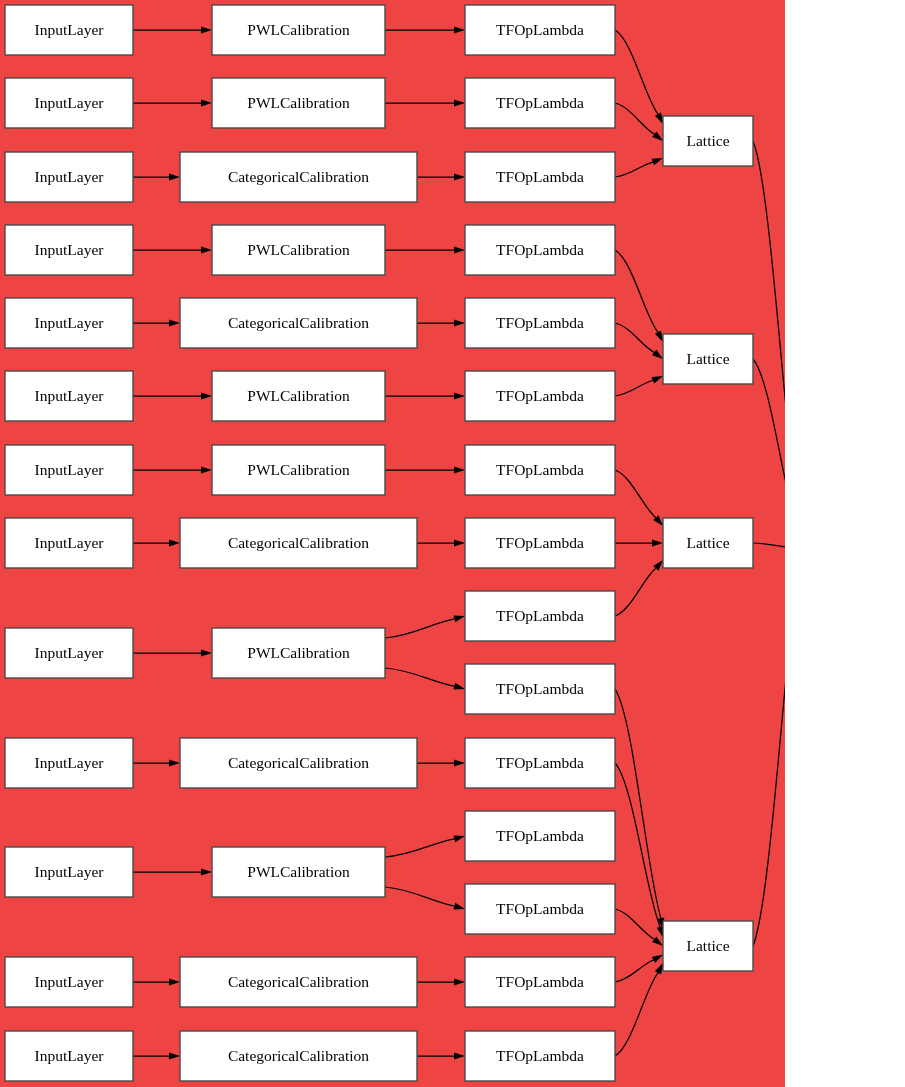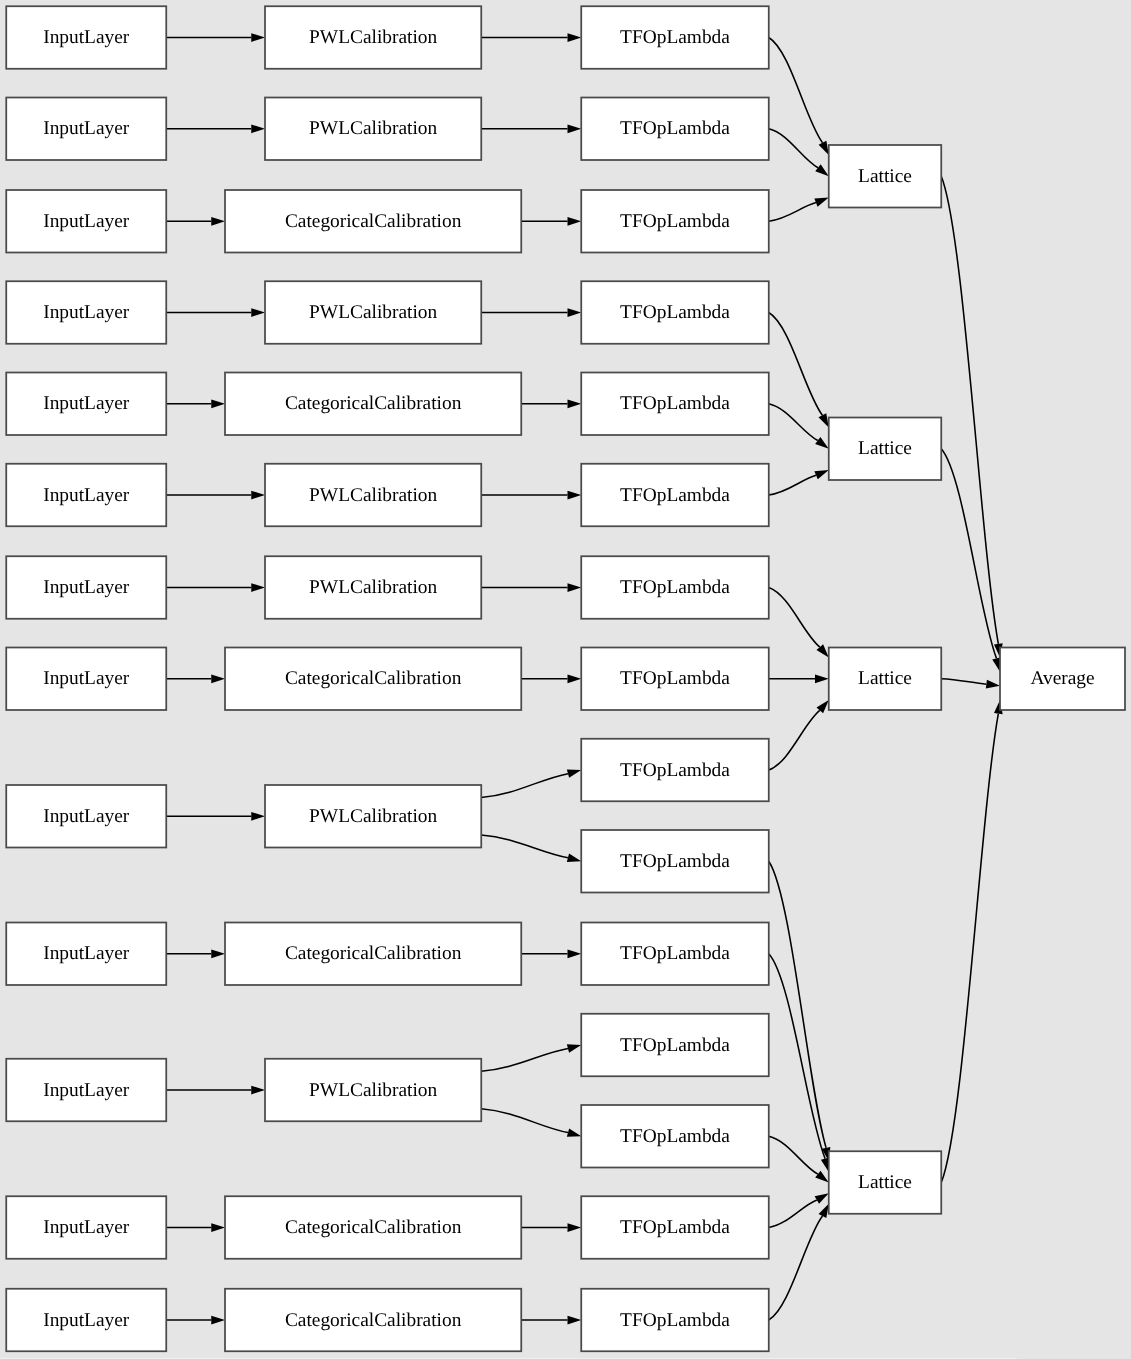--- a/index.html
+++ b/index.html
@@ -2,23 +2,23 @@
 <html><head>
 <meta charset="utf-8">
 <style>
   html, body {
     margin: 0;
     padding: 0;
     background: #ffffff;
   }
   #diagram-root {
     position: relative;
-    width: 905px;
+    width: 785px;
     height: 1087px;
-    background: #e5e5e5;
+    background: #ef4444;
     font-family: "Liberation Serif", "DejaVu Serif", serif;
     overflow: hidden;
   }
   #graph-svg {
     display: block;
     width: 905px;
     height: 1087px;
   }
   .node-box {
     fill: #ffffff;

